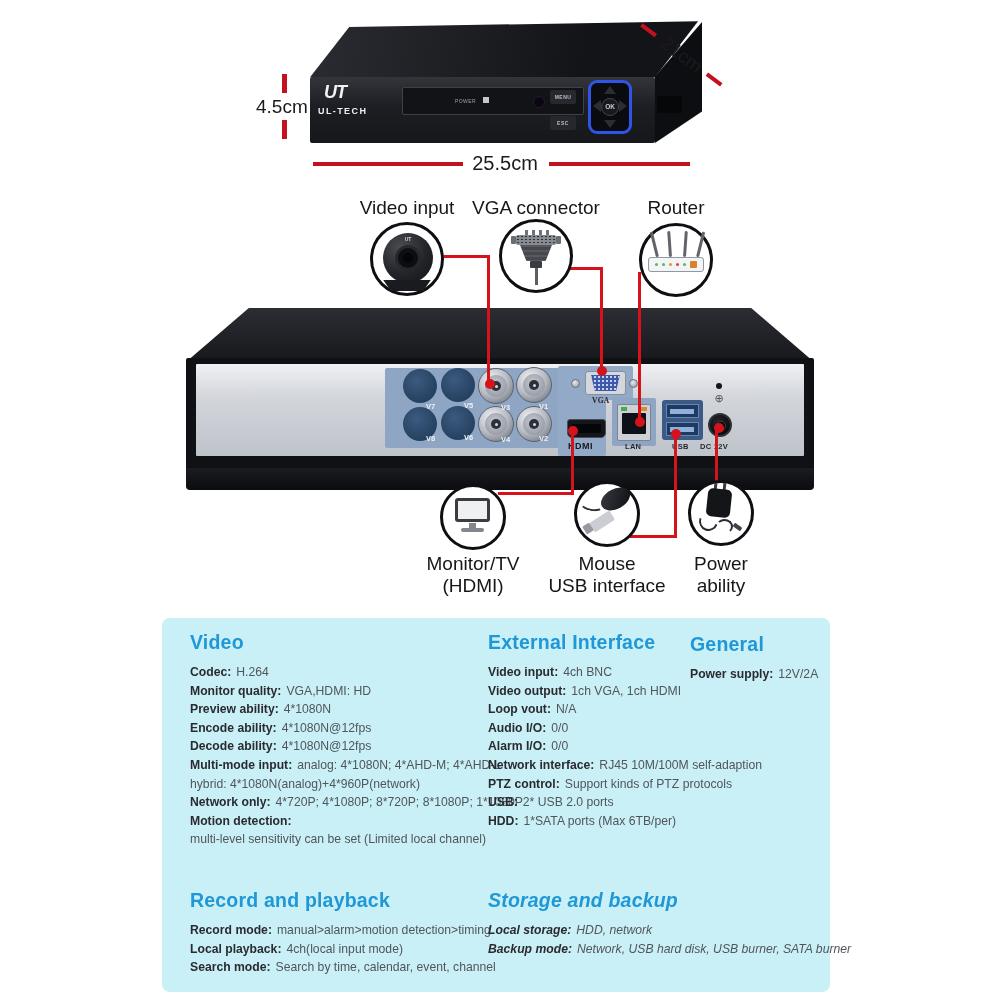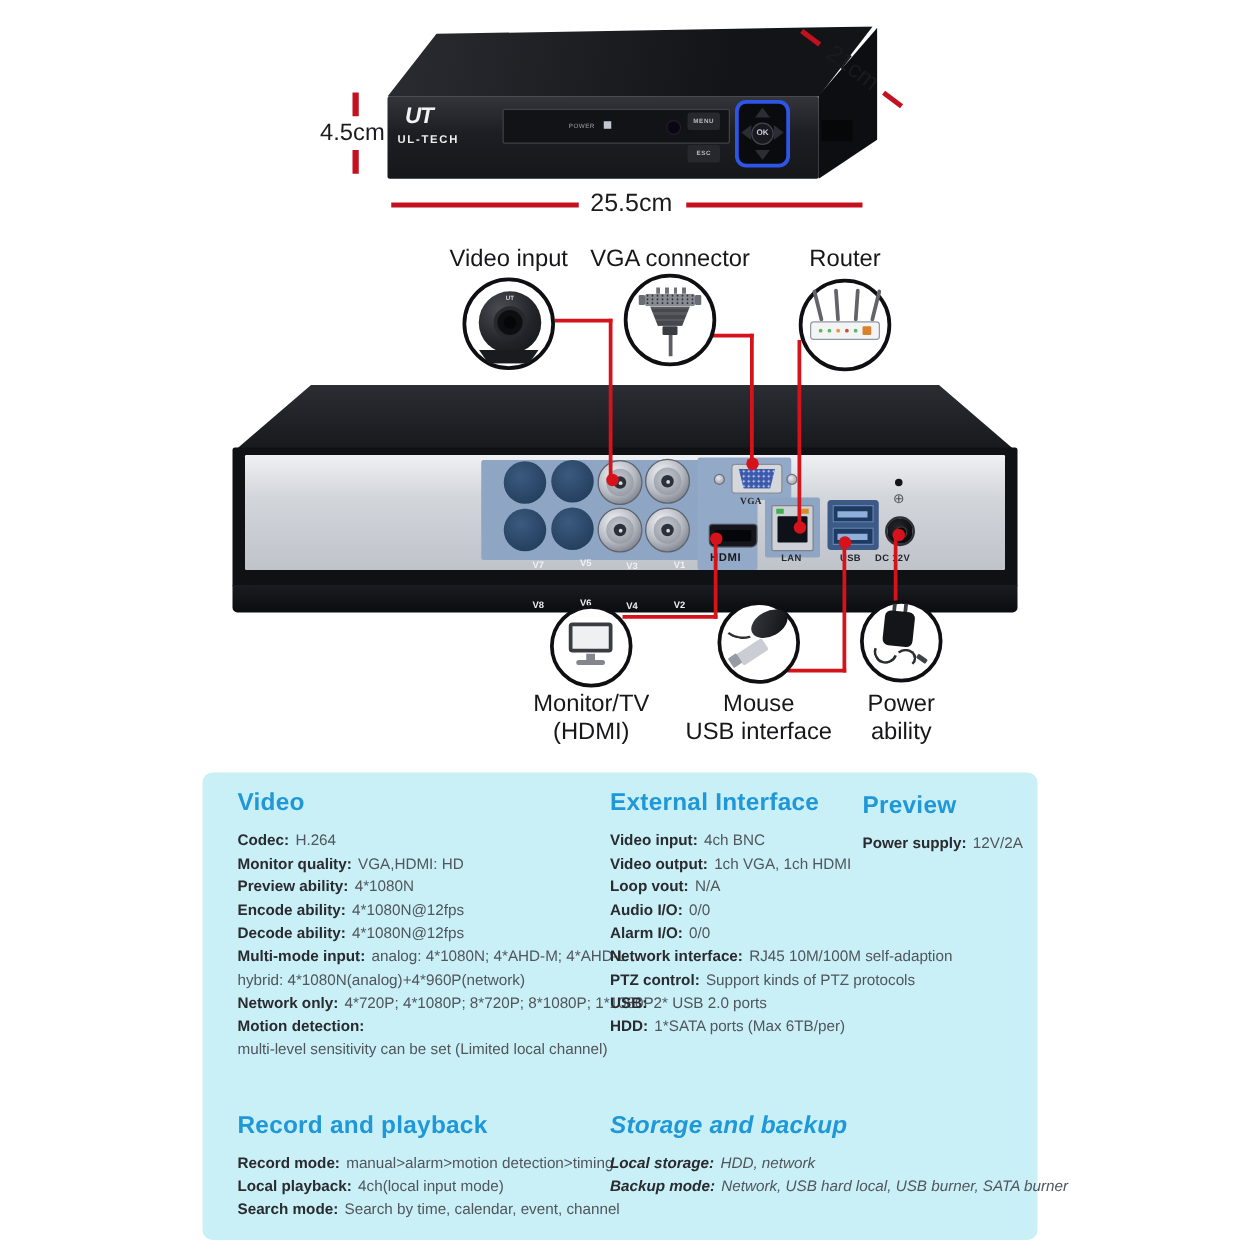--- a/index.html
+++ b/index.html
@@ -40,21 +40,21 @@
   .bk-top{left:0;top:0;width:628px;height:54px;background:linear-gradient(180deg,#2b2d33,#17181c);clip-path:polygon(10% 0,90% 0,100% 100%,0 100%);}
   .bk-body{left:0;top:50px;width:628px;height:112px;background:#101114;border-radius:2px;}
   .bk-face{left:10px;top:56px;width:608px;height:92px;background:linear-gradient(180deg,#f0f1f4,#d3d6db 35%,#bfc3ca);border-radius:1px;}
   .bk-bottom{left:0;top:160px;width:628px;height:22px;background:linear-gradient(180deg,#1b1c21,#0b0c0f);border-radius:0 0 4px 4px;}
   .bnc-panel{left:199px;top:60px;width:178px;height:80px;background:#8ea5c4;border-radius:2px;}
   .bnc-dark{position:absolute;width:34px;height:34px;border-radius:50%;background:radial-gradient(circle at 40% 35%,#3b5a7e,#24405f 75%);}
   .bnc-metal{position:absolute;width:36px;height:36px;border-radius:50%;background:radial-gradient(circle at 38% 32%,#f4f5f7,#b6bac2 50%,#6f7580 88%);border:1px solid #5d626c;box-sizing:border-box;}
   .bnc-ring{position:absolute;left:6px;top:6px;width:22px;height:22px;border-radius:50%;background:radial-gradient(circle at 45% 40%,#c6cad2,#878d98);}
   .bnc-core{position:absolute;left:12px;top:12px;width:10px;height:10px;border-radius:50%;background:#2c3039;}
   .bnc-pin{position:absolute;left:15.5px;top:15.5px;width:3px;height:3px;border-radius:50%;background:#d7dae0;}
-  .bnc-label{position:absolute;font-size:7.5px;font-weight:700;color:#eef1f5;margin-top:45px;}
+  .bnc-label{position:absolute;font-size:7.5px;font-weight:700;color:#eef1f5;}
   .port-patch{position:absolute;background:#93a9c8;border-radius:2px;}
   .vga-port{left:399px;top:63px;width:41px;height:24px;background:#d4d7db;border:1px solid #8a8f96;border-radius:3px;box-sizing:border-box;}
   .vga-face{position:absolute;left:3px;top:3px;width:33px;height:16px;background:#3c59ac;clip-path:polygon(6% 0,94% 0,82% 100%,18% 100%);background-image:radial-gradient(#cdd6ee .7px,transparent 1px);background-size:4px 4px;}
   .screw{position:absolute;width:9px;height:9px;border-radius:50%;background:radial-gradient(circle at 40% 35%,#e9ebee,#8d939c);border:1px solid #6c727c;box-sizing:border-box;}
   .port-label{position:absolute;font-size:7.5px;font-weight:700;color:#24262c;letter-spacing:.3px;}
   .hdmi-port{left:381px;top:111px;width:39px;height:19px;background:#14161b;border-radius:3px 3px 5px 5px;border:1px solid #494d55;box-sizing:border-box;}
   .hdmi-inner{position:absolute;left:4px;top:4px;width:29px;height:9px;background:#05060a;border-radius:1px;}
   .hdmi-label{position:absolute;font-size:9px;font-weight:800;color:#17181c;letter-spacing:.5px;}
   .rj45{left:431px;top:96px;width:34px;height:37px;background:#cdd1d7;border:1px solid #7e838c;border-radius:2px;box-sizing:border-box;}
   .lan-green{position:absolute;left:3px;top:2px;width:6px;height:4px;background:#3fae4e;}
@@ -334,30 +334,30 @@
     <div class="row"><b>Loop vout:</b><span>N/A</span></div>
     <div class="row"><b>Audio I/O:</b><span>0/0</span></div>
     <div class="row"><b>Alarm I/O:</b><span>0/0</span></div>
     <div class="row"><b>Network interface:</b><span>RJ45 10M/100M self-adaption</span></div>
     <div class="row"><b>PTZ control:</b><span>Support kinds of PTZ protocols</span></div>
     <div class="row"><b>USB:</b><span>2* USB 2.0 ports</span></div>
     <div class="row"><b>HDD:</b><span>1*SATA ports (Max 6TB/per)</span></div>
   </div>
 
   <div class="section" style="left:690px;top:633px;">
-    <h3 class="sec-title">Preview</h3>
+    <h3 class="sec-title">General</h3>
     <div class="row"><b>Power supply:</b><span>12V/2A</span></div>
   </div>
 
   <div class="section" style="left:190px;top:889px;">
     <h3 class="sec-title">Record and playback</h3>
     <div class="row"><b>Record mode:</b><span>manual&gt;alarm&gt;motion detection&gt;timing</span></div>
     <div class="row"><b>Local playback:</b><span>4ch(local input mode)</span></div>
     <div class="row"><b>Search mode:</b><span>Search by time, calendar, event, channel</span></div>
   </div>
 
   <div class="section" style="left:488px;top:889px;font-style:italic;">
     <h3 class="sec-title">Storage and backup</h3>
     <div class="row"><b>Local storage:</b><span>HDD, network</span></div>
-    <div class="row"><b>Backup mode:</b><span>Network, USB hard local, USB burner, SATA burner</span></div>
+    <div class="row"><b>Backup mode:</b><span>Network, USB hard disk, USB burner, SATA burner</span></div>
   </div>
 
 </div>
 
 </body></html>

